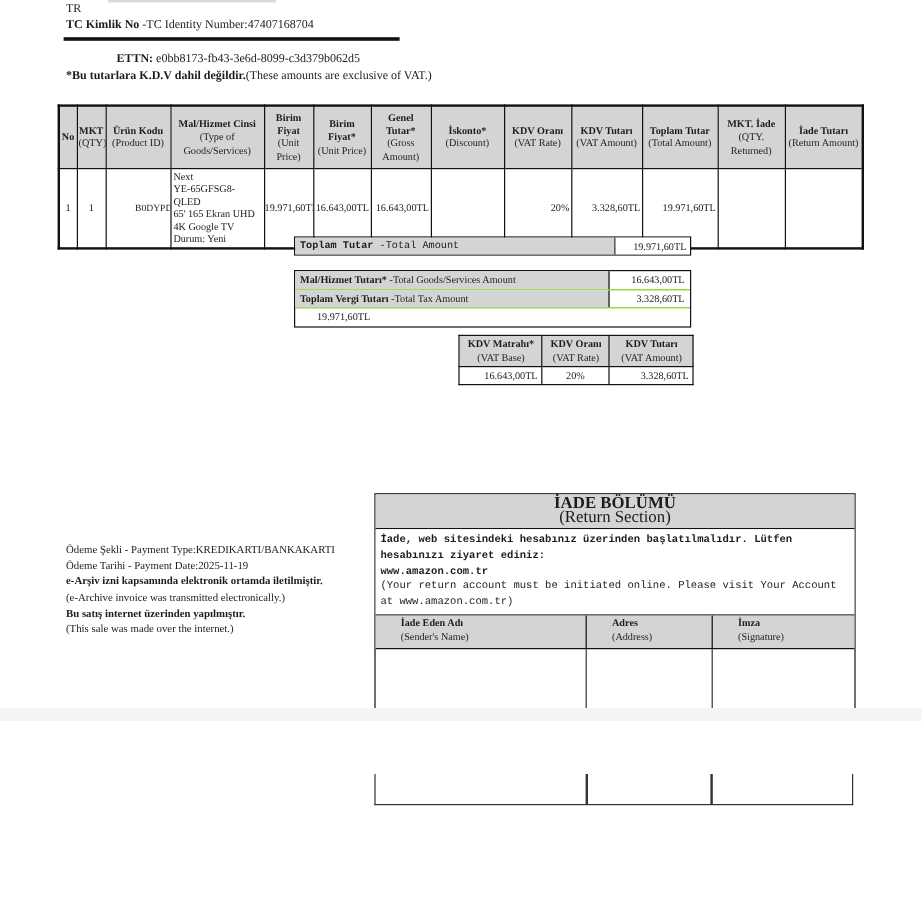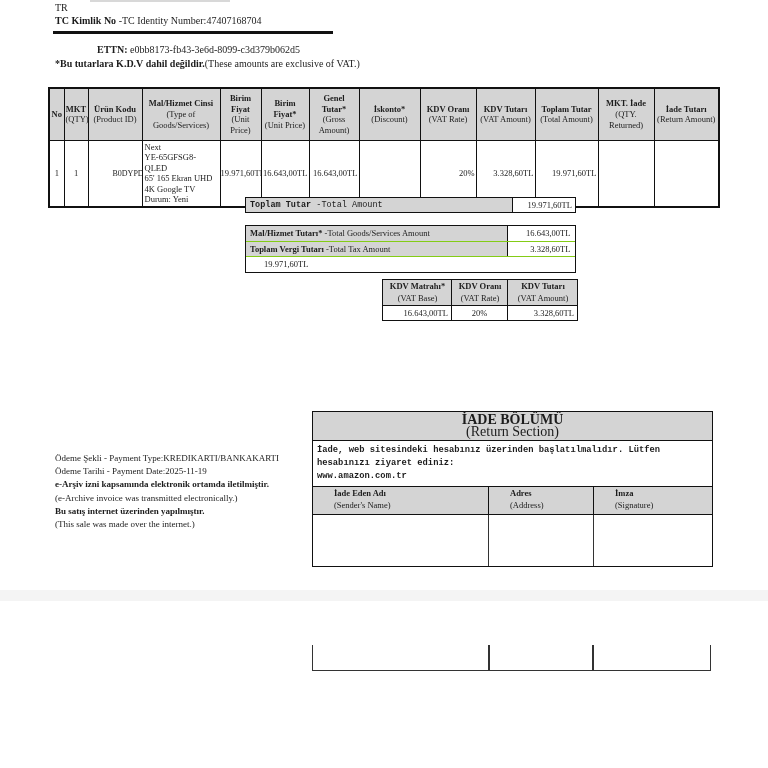--- a/index.html
+++ b/index.html
@@ -232,20 +232,21 @@
 </div>
 
 <div class="abs return">
   <div class="ret-title">
     <div class="b">İADE BÖLÜMÜ</div>
     <div>(Return Section)</div>
   </div>
   <div class="ret-body">
     <div class="b">İade, web sitesindeki hesabınız üzerinden başlatılmalıdır. Lütfen hesabınızı ziyaret ediniz:</div>
     <div class="b">www.amazon.com.tr</div>
+    <div>(Your return account must be initiated online. Please visit Your Account at www.amazon.com.tr)</div>
   </div>
   <div class="ret-heads">
     <div class="fh f1">
         <div class="b">İade Eden Adı</div>
         <div>(Sender's Name)</div>
       </div>
     <div class="fh f2">
         <div class="b">Adres</div>
         <div>(Address)</div>
       </div>

